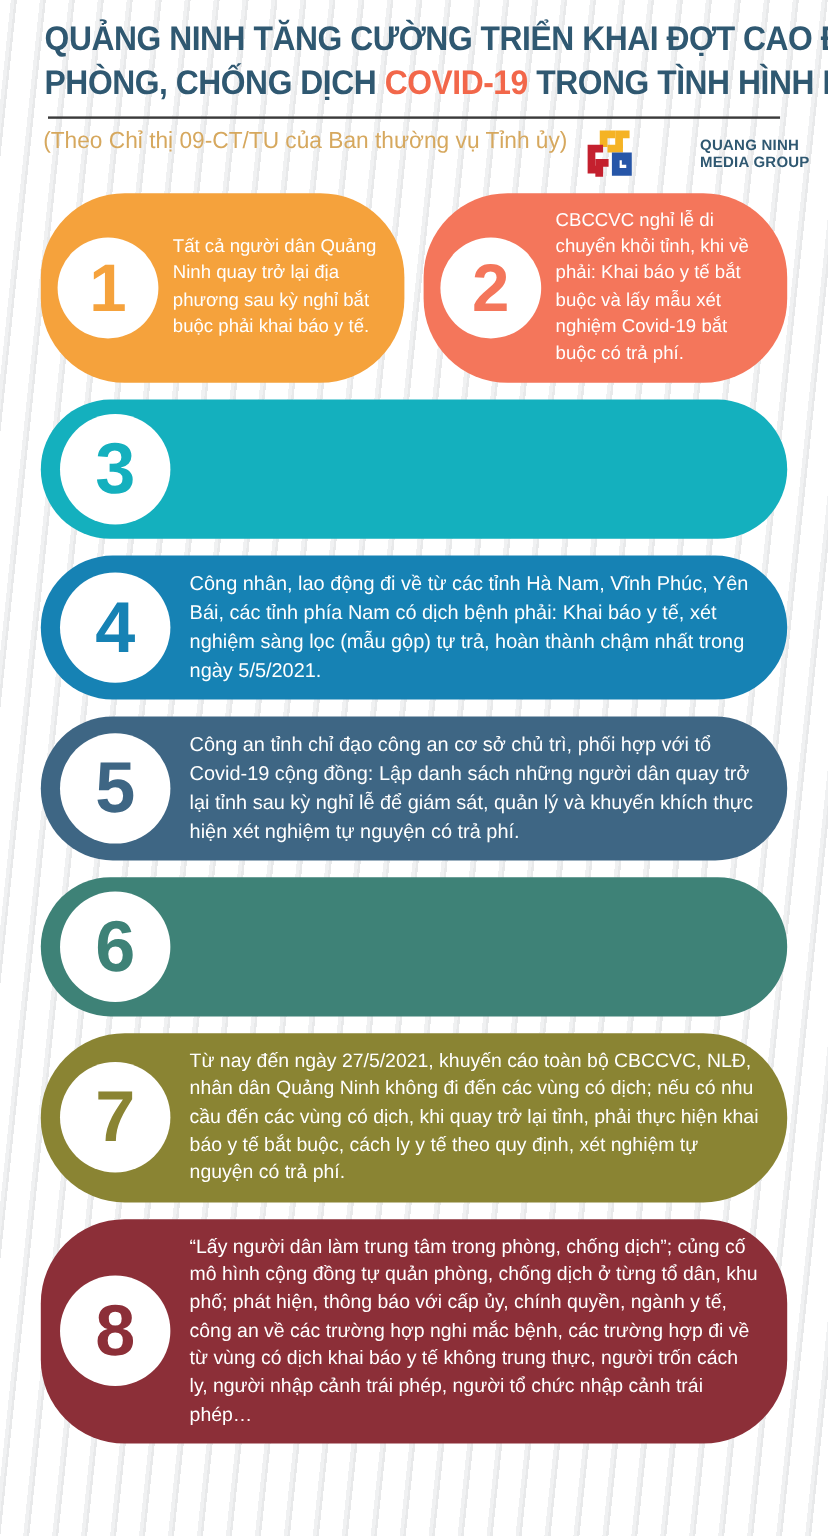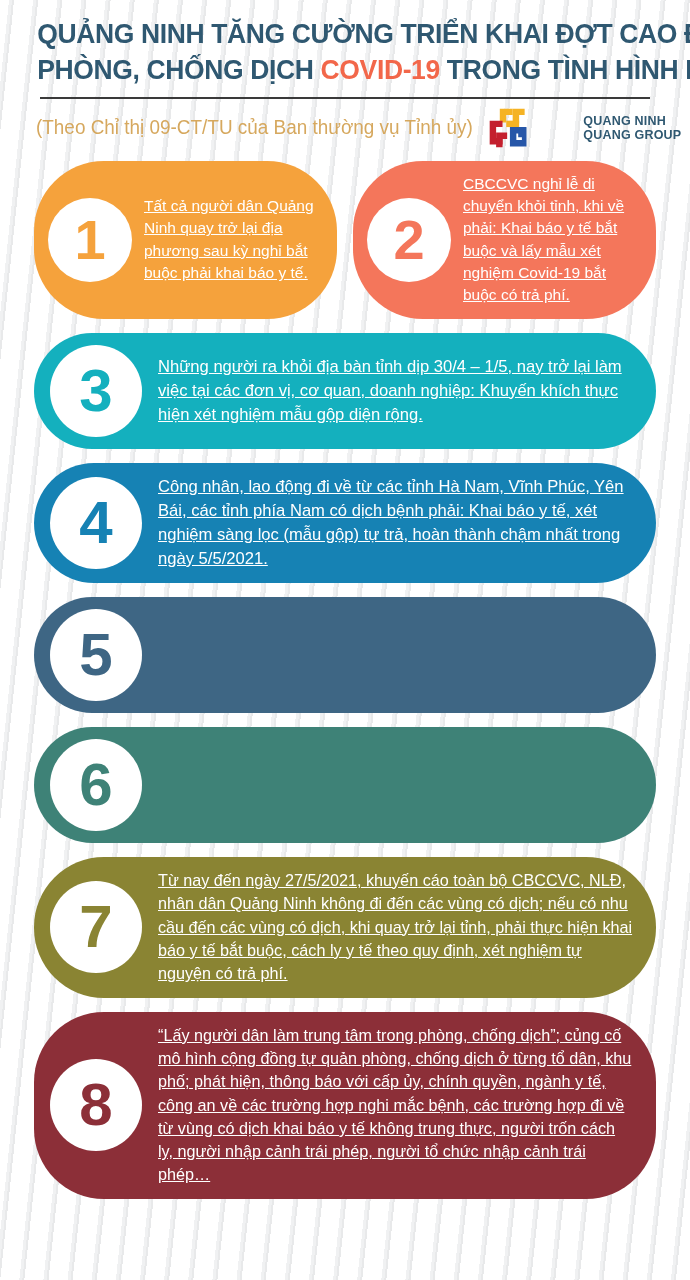--- a/index.html
+++ b/index.html
@@ -63,21 +63,21 @@
   .covid-word { color: #f2674a; }
 
   #title-divider {
     height: 2px;
     background: #3a3a3a;
     margin: 9px 26px 0 26px;
   }
 
   #subrow {
     display: flex;
-    align-items: center;
+    align-items: flex-start;
     justify-content: space-between;
     padding: 6px 18px 0 22px;
   }
 
   #subtitle {
     color: #d6a85e;
     font-size: 19.5px;
     line-height: 1.3;
     white-space: nowrap;
     transform: scaleX(0.97);
@@ -146,21 +146,20 @@
   .card.full .num-badge {
     width: 92px; height: 92px;
     font-size: 60px;
     margin-right: 16px;
   }
 
   .card-text {
     color: #ffffff;
     font-size: 15.5px;
     line-height: 1.44;
-    text-decoration: underline;
   }
   .card.full .card-text {
     font-size: 16.6px;
     line-height: 1.45;
   }
   .card.full.tall .card-text { font-size: 16.2px; line-height: 1.44; }
 
   
 </style>
 </head>
@@ -188,21 +187,21 @@
           <path d="M58 8 L84 8 L84 22 L72 22 L72 40 L58 40 Z" fill="#F5B324"></path>
           <path d="M44 34 L72 34 L72 48 L44 48 Z" fill="#F5B324"></path>
 
           <path d="M8 34 L36 34 L36 48 L22 48 L22 72 L36 72 L36 86 L8 86 Z" fill="#C4202E"></path>
           <path d="M22 60 L46 60 L46 74 L36 74 L36 92 L22 92 Z" fill="#C4202E"></path>
 
           <path d="M52 48 L88 48 L88 62 L66 62 L66 76 L78 76 L78 70 L70 70 L70 60 L88 60 L88 90 L52 90 Z" fill="#2656A8"></path>
         </svg>
         <div id="logo-text">
           <span class="logo-line">QUANG NINH</span>
-          <span class="logo-line">QUANG GROUP</span>
+          <span class="logo-line">MEDIA GROUP</span>
         </div>
       </div>
     </div>
   </div>
 
   <div id="cards">
 
     <div class="row-two">
 
       <div class="card half" style="background:#F5A23C">
@@ -212,30 +211,30 @@
 
       <div class="card half" style="background:#F4765B">
         <div class="num-badge" style="color:#F4765B">2</div>
         <div class="card-text">CBCCVC nghỉ lễ di chuyển khỏi tỉnh, khi về phải: Khai báo y tế bắt buộc và lấy mẫu xét nghiệm Covid-19 bắt buộc có trả phí.</div>
       </div>
 
     </div>
 
     <div class="card full" style="background:#14B0BE">
       <div class="num-badge" style="color:#14B0BE">3</div>
-      <div class="card-text">Những người ra khỏi địa bàn tỉnh dịp 30/4 – 1/5, nay trở lại làm việc tại các đơn vị, cơ quan, doanh nghiệp: Khuyến khích thực hiện xét nghiệm mẫu gộp diện rộng.</div>
     </div>
 
     <div class="card full" style="background:#1682B4">
       <div class="num-badge" style="color:#1682B4">4</div>
       <div class="card-text">Công nhân, lao động đi về từ các tỉnh Hà Nam, Vĩnh Phúc, Yên Bái, các tỉnh phía Nam có dịch bệnh phải: Khai báo y tế, xét nghiệm sàng lọc (mẫu gộp) tự trả, hoàn thành chậm nhất trong ngày 5/5/2021.</div>
     </div>
 
     <div class="card full" style="background:#3E6684">
       <div class="num-badge" style="color:#3E6684">5</div>
+      <div class="card-text">Công an tỉnh chỉ đạo công an cơ sở chủ trì, phối hợp với tổ Covid-19 cộng đồng: Lập danh sách những người dân quay trở lại tỉnh sau kỳ nghỉ lễ để giám sát, quản lý và khuyến khích thực hiện xét nghiệm tự nguyện có trả phí.</div>
     </div>
 
     <div class="card full" style="background:#3E8277">
       <div class="num-badge" style="color:#3E8277">6</div>
     </div>
 
     <div class="card full tall" style="background:#8A8433">
       <div class="num-badge" style="color:#8A8433">7</div>
       <div class="card-text">Từ nay đến ngày 27/5/2021, khuyến cáo toàn bộ CBCCVC, NLĐ, nhân dân Quảng Ninh không đi đến các vùng có dịch; nếu có nhu cầu đến các vùng có dịch, khi quay trở lại tỉnh, phải thực hiện khai báo y tế bắt buộc, cách ly y tế theo quy định, xét nghiệm tự nguyện có trả phí.</div>
     </div>

